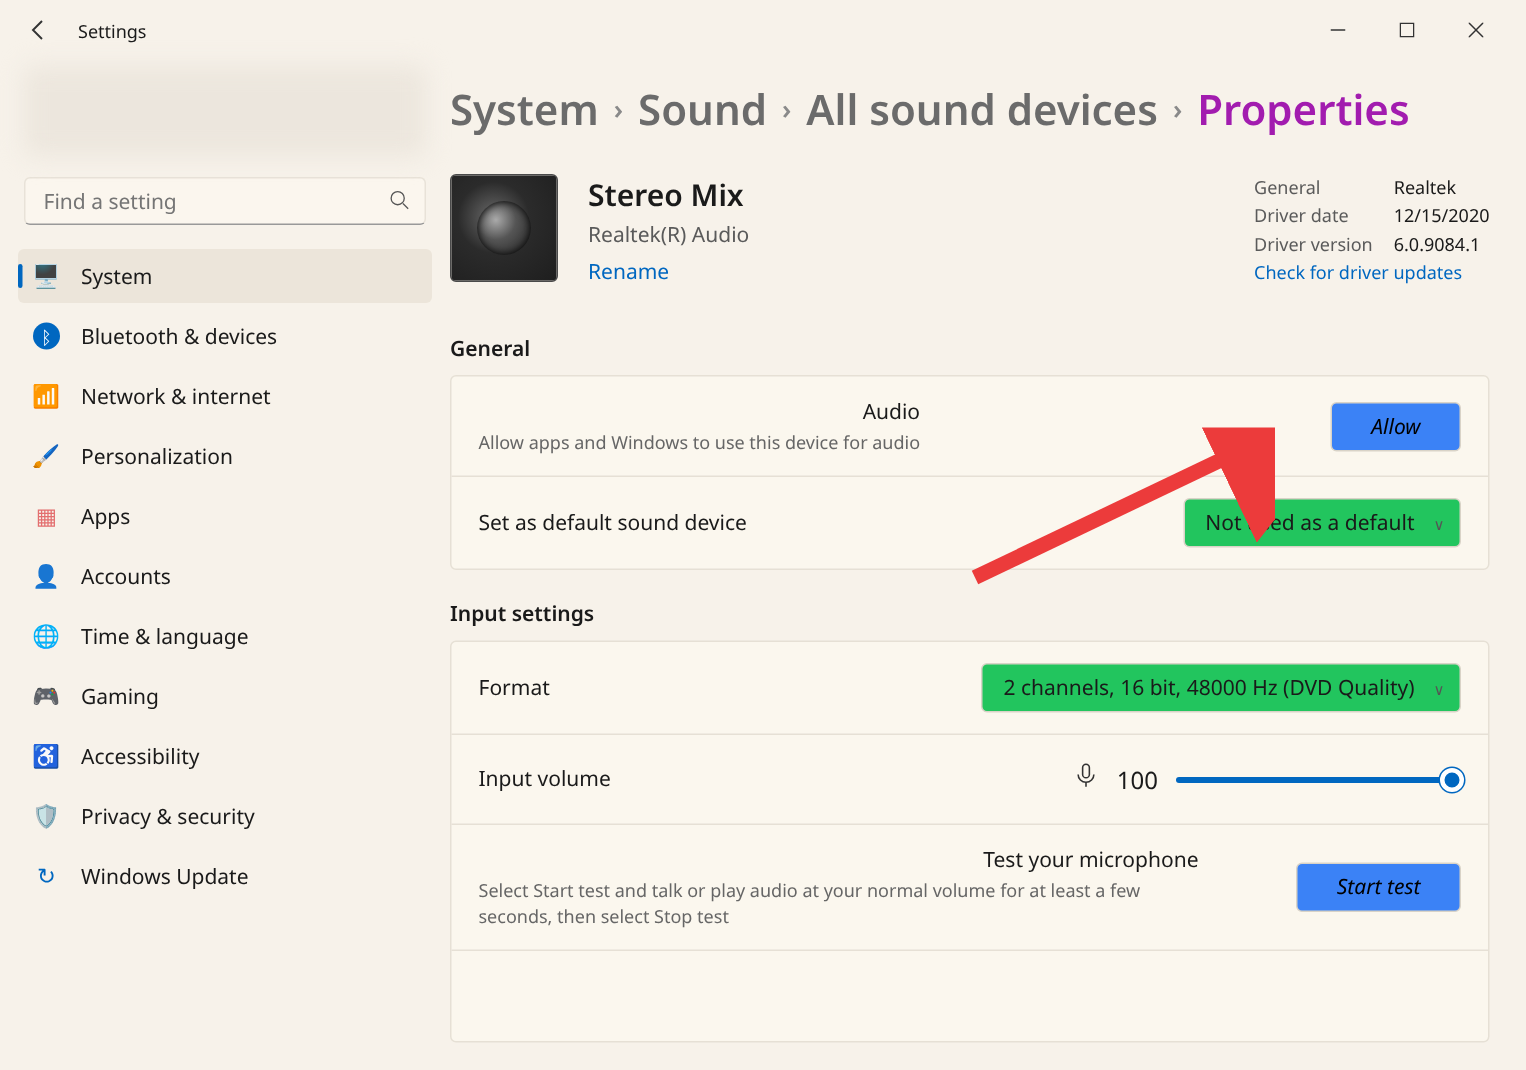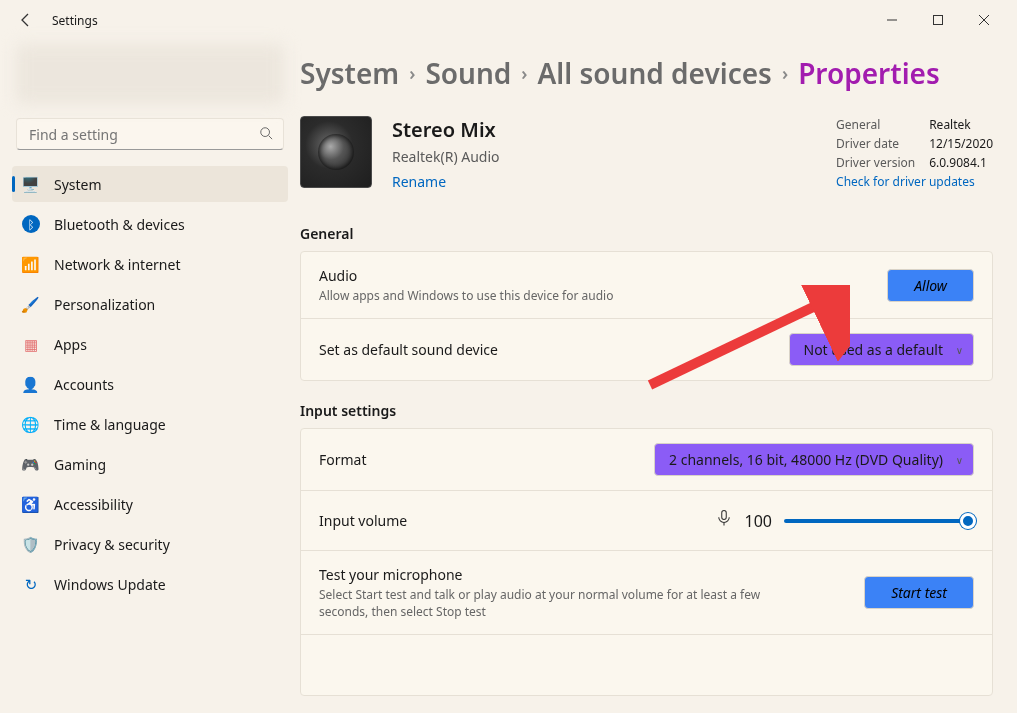--- a/index.html
+++ b/index.html
@@ -37,26 +37,26 @@
   .device-text a { color:#0067c0; text-decoration:none; font-size:14px; display:inline-block; margin-top:6px;}
   .driver-info { margin-left:auto; display:grid; grid-template-columns: auto auto; column-gap: 14px; row-gap:2px; font-size:12px;}
   .driver-info .lbl { color:#5a5a5a;}
   .driver-info a { color:#0067c0; text-decoration:none; grid-column:1/3;}
 
   .section-title { font-size:14px; font-weight:600; margin-bottom:8px; margin-top: 2px;}
   
   .card-group { border:1px solid #e6e0d5; border-radius:4px; background:#fbf7ee; margin-bottom: 18px;}
   .card-row { display:flex; align-items:center; padding: 14px 18px; border-bottom: 1px solid #e6e0d5; min-height:60px;}
   .card-row:last-child { border-bottom:none; }
-  .card-row .title-stack .t1 { font-size:14px; }
+  .card-row .title-stack .t1 { font-size:14px;text-align:right; }
   .card-row .title-stack .t2 { font-size:12px; color:#666; margin-top:2px; }
   .card-row .spacer { flex:1; }
   
   button.btn { background:#3b82f6; border:1px solid #d9d3c7; border-radius:4px; padding: 6px 26px; font-size:14px;font-style:italic; }
-  .dropdown { background:#8b5cf6; border:1px solid #d9d3c7; border-radius:4px; padding: 6px 30px 6px 14px; font-size:14px; position:relative; display:flex; align-items:center; min-width:170px;}
+  .dropdown { background:#22c55e; border:1px solid #d9d3c7; border-radius:4px; padding: 6px 30px 6px 14px; font-size:14px; position:relative; display:flex; align-items:center; min-width:170px;}
   .dropdown::after { content:"\2228"; position:absolute; right:10px; font-size:10px; color:#555;}
 
   .volume-row { display:flex; align-items:center; gap:12px; flex:1; justify-content:flex-end;}
   .slider { position:relative; width:190px; height:20px;}
   .track { position:absolute; top:8px; left:0; right:0; height:4px; background:#0067c0; border-radius:2px;}
   .thumb { position:absolute; right:-2px; top:2px; width:16px; height:16px; border-radius:50%; background:#0067c0; border:3px solid #fff; box-shadow:0 0 0 1px #0067c0;}
 
   .arrow-annotation { position:absolute; left:640px; top:285px; pointer-events:none;}
 
   ::-webkit-scrollbar { width:0; }

